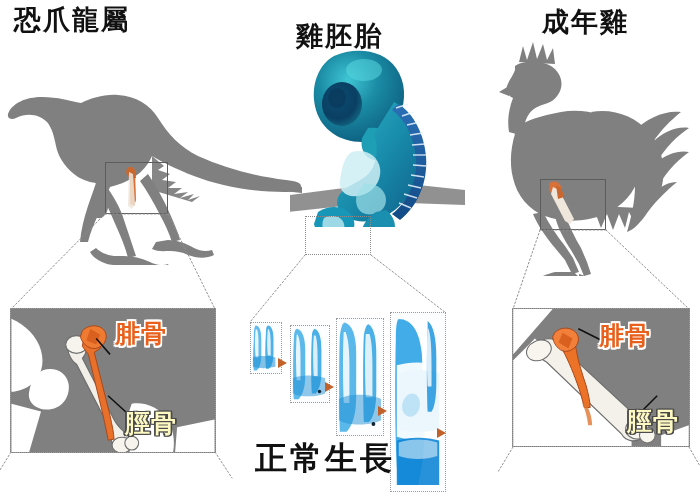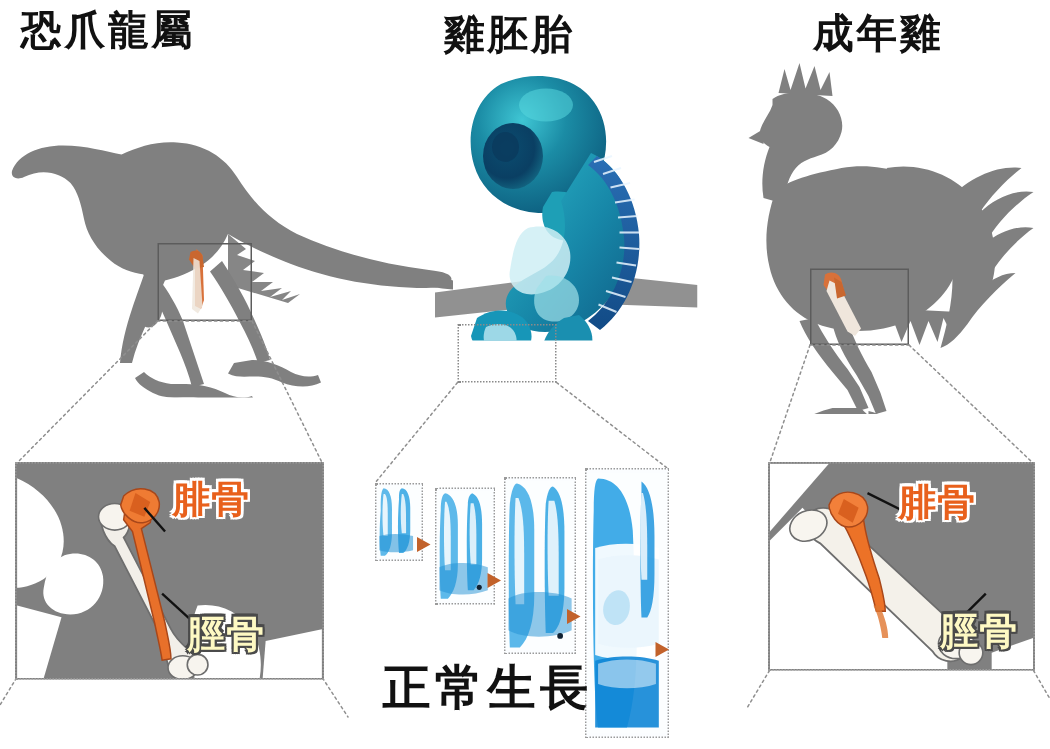--- a/index.html
+++ b/index.html
@@ -21,21 +21,21 @@
     position: absolute;
     font-family: "Liberation Serif", "DejaVu Serif", serif;
     font-weight: bold;
     font-size: 27px;
     letter-spacing: 2px;
     color: #111111;
     white-space: nowrap;
     text-align: center;
   }
   #title-left   { left: 14px;  top: 2px; }
-  #title-mid    { left: 296px; top: 5px; text-align: right; }
+  #title-mid    { left: 296px; top: 18px; text-align: right; }
   #title-right  { left: 542px; top: 4px; }
 
   .bottom-caption {
     position: absolute;
     left: 255px;
     top: 437px;
     font-family: "Liberation Serif", "DejaVu Serif", serif;
     font-weight: bold;
     font-size: 32px;
     letter-spacing: 3px;

